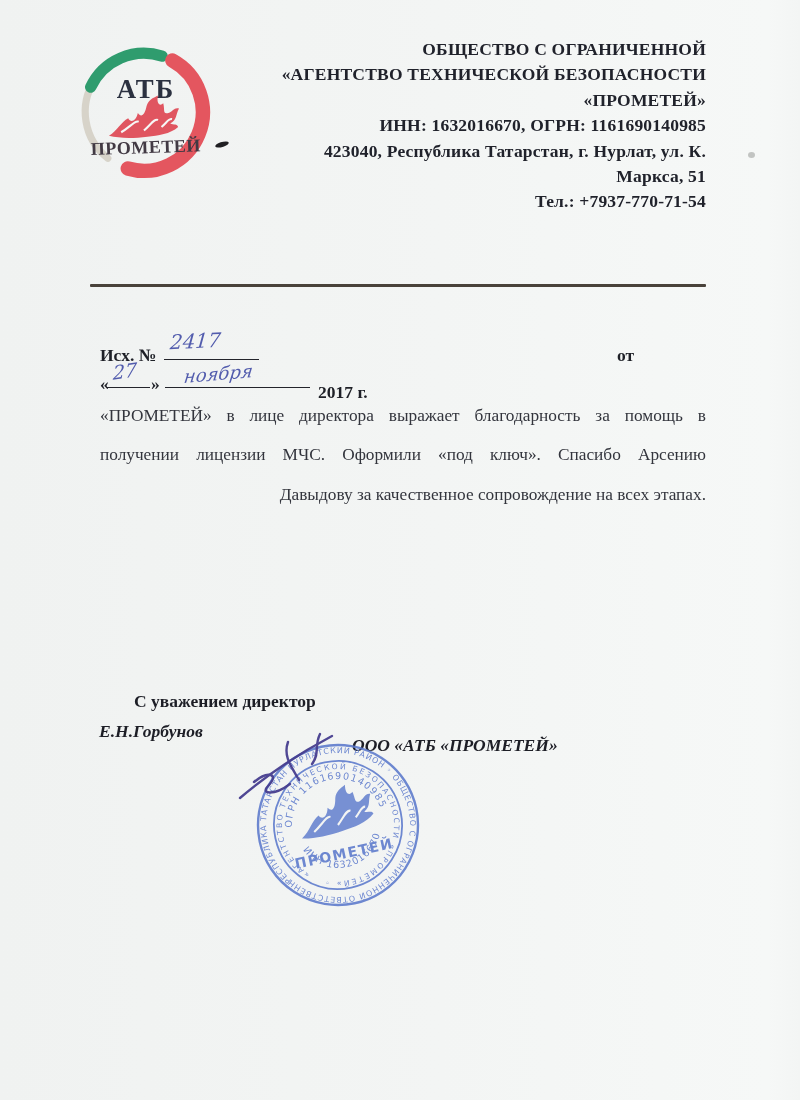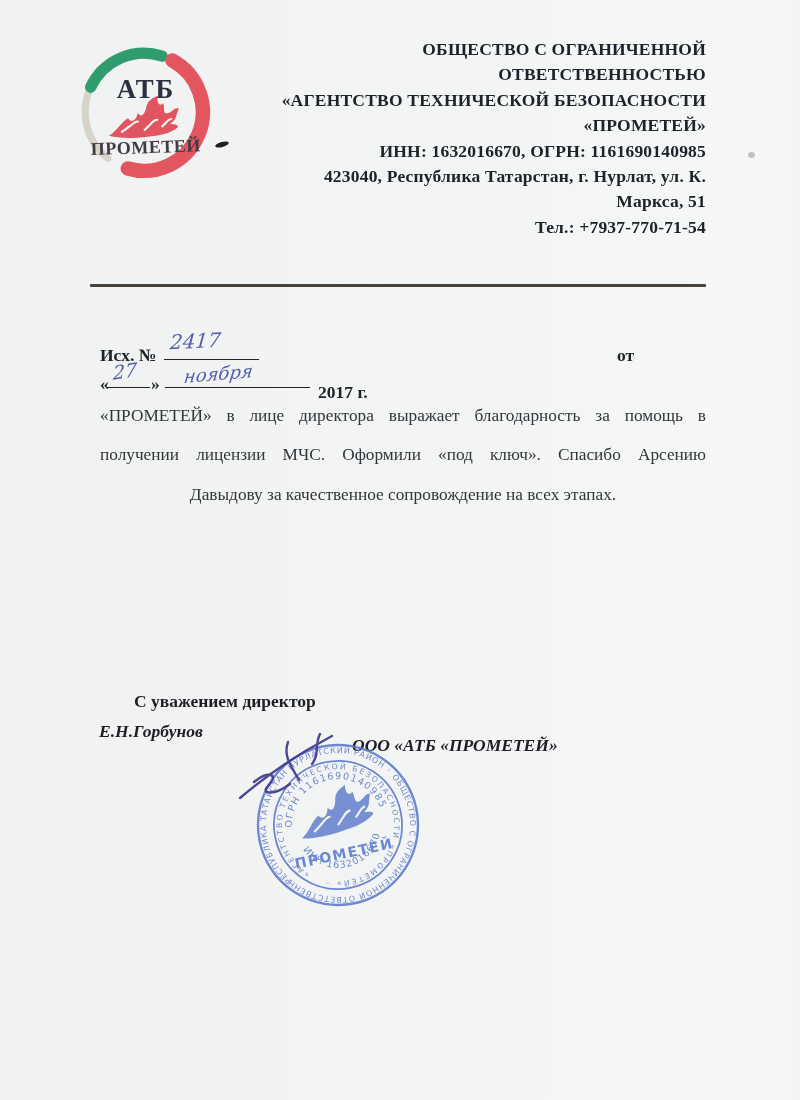--- a/index.html
+++ b/index.html
@@ -22,21 +22,21 @@
 
   
   .ref-label { font-weight:bold; font-size:17.5px; color:#1e2027;margin-top:8px; }
   .ink { font-family:"DejaVu Serif",serif; font-style:italic; color:#525cad; }
   .uline { height:0; border-bottom:1.7px solid #23242b; }
 
   
   .body-text { left:100px; top:396px; width:606px; font-size:17.3px; line-height:39.4px; color:#33353d; }
   .jline { text-align:justify; text-align-last:justify; }
   .jline.first { padding-left:48px; }
-  .lastline { text-align:center; }
+  .lastline { text-align:right; }
 
   
   .sig { font-weight:bold; font-size:17.5px; color:#1d1e26; }
   .sig.italic { font-style:italic; }
 
   .stamp-svg { left:242px; top:729px; width:192px; height:192px; }
   .autograph-svg { left:232px; top:720px; width:134px; height:96px; }
 
   .stamp-ring-font { font-family:"DejaVu Sans",sans-serif; }
   .logo-serif { font-family:"Liberation Serif",serif; }
@@ -58,21 +58,20 @@
       <path fill="none" stroke="#f6f7f6" stroke-width="2.4" d="M14,42 C24,36 30,28 34,30 M40,40 C48,33 52,26 56,28 M60,36 C66,31 68,26 72,27"></path>
     </g>
     <text x="66" y="104" text-anchor="middle" class="logo-serif" font-size="17.5" font-weight="bold" letter-spacing="0.5" fill="#423a44" transform="rotate(-2 66 104)">ПРОМЕТЕЙ</text>
   </svg>
 
   <div class="abs ink-dash"></div>
   <div class="abs speck"></div>
 
   <div class="abs org-header">
     <div>ОБЩЕСТВО С ОГРАНИЧЕННОЙ</div>
-    <div>ОТВЕТСТВЕННОСТЬЮ</div>
     <div>«АГЕНТСТВО ТЕХНИЧЕСКОЙ БЕЗОПАСНОСТИ</div>
     <div>«ПРОМЕТЕЙ»</div>
     <div>ИНН: 1632016670, ОГРН: 1161690140985</div>
     <div>423040, Республика Татарстан, г. Нурлат, ул. К.</div>
     <div>Маркса, 51</div>
     <div>Тел.: +7937-770-71-54</div>
   </div>
 
   <div class="abs rule"></div>
 

